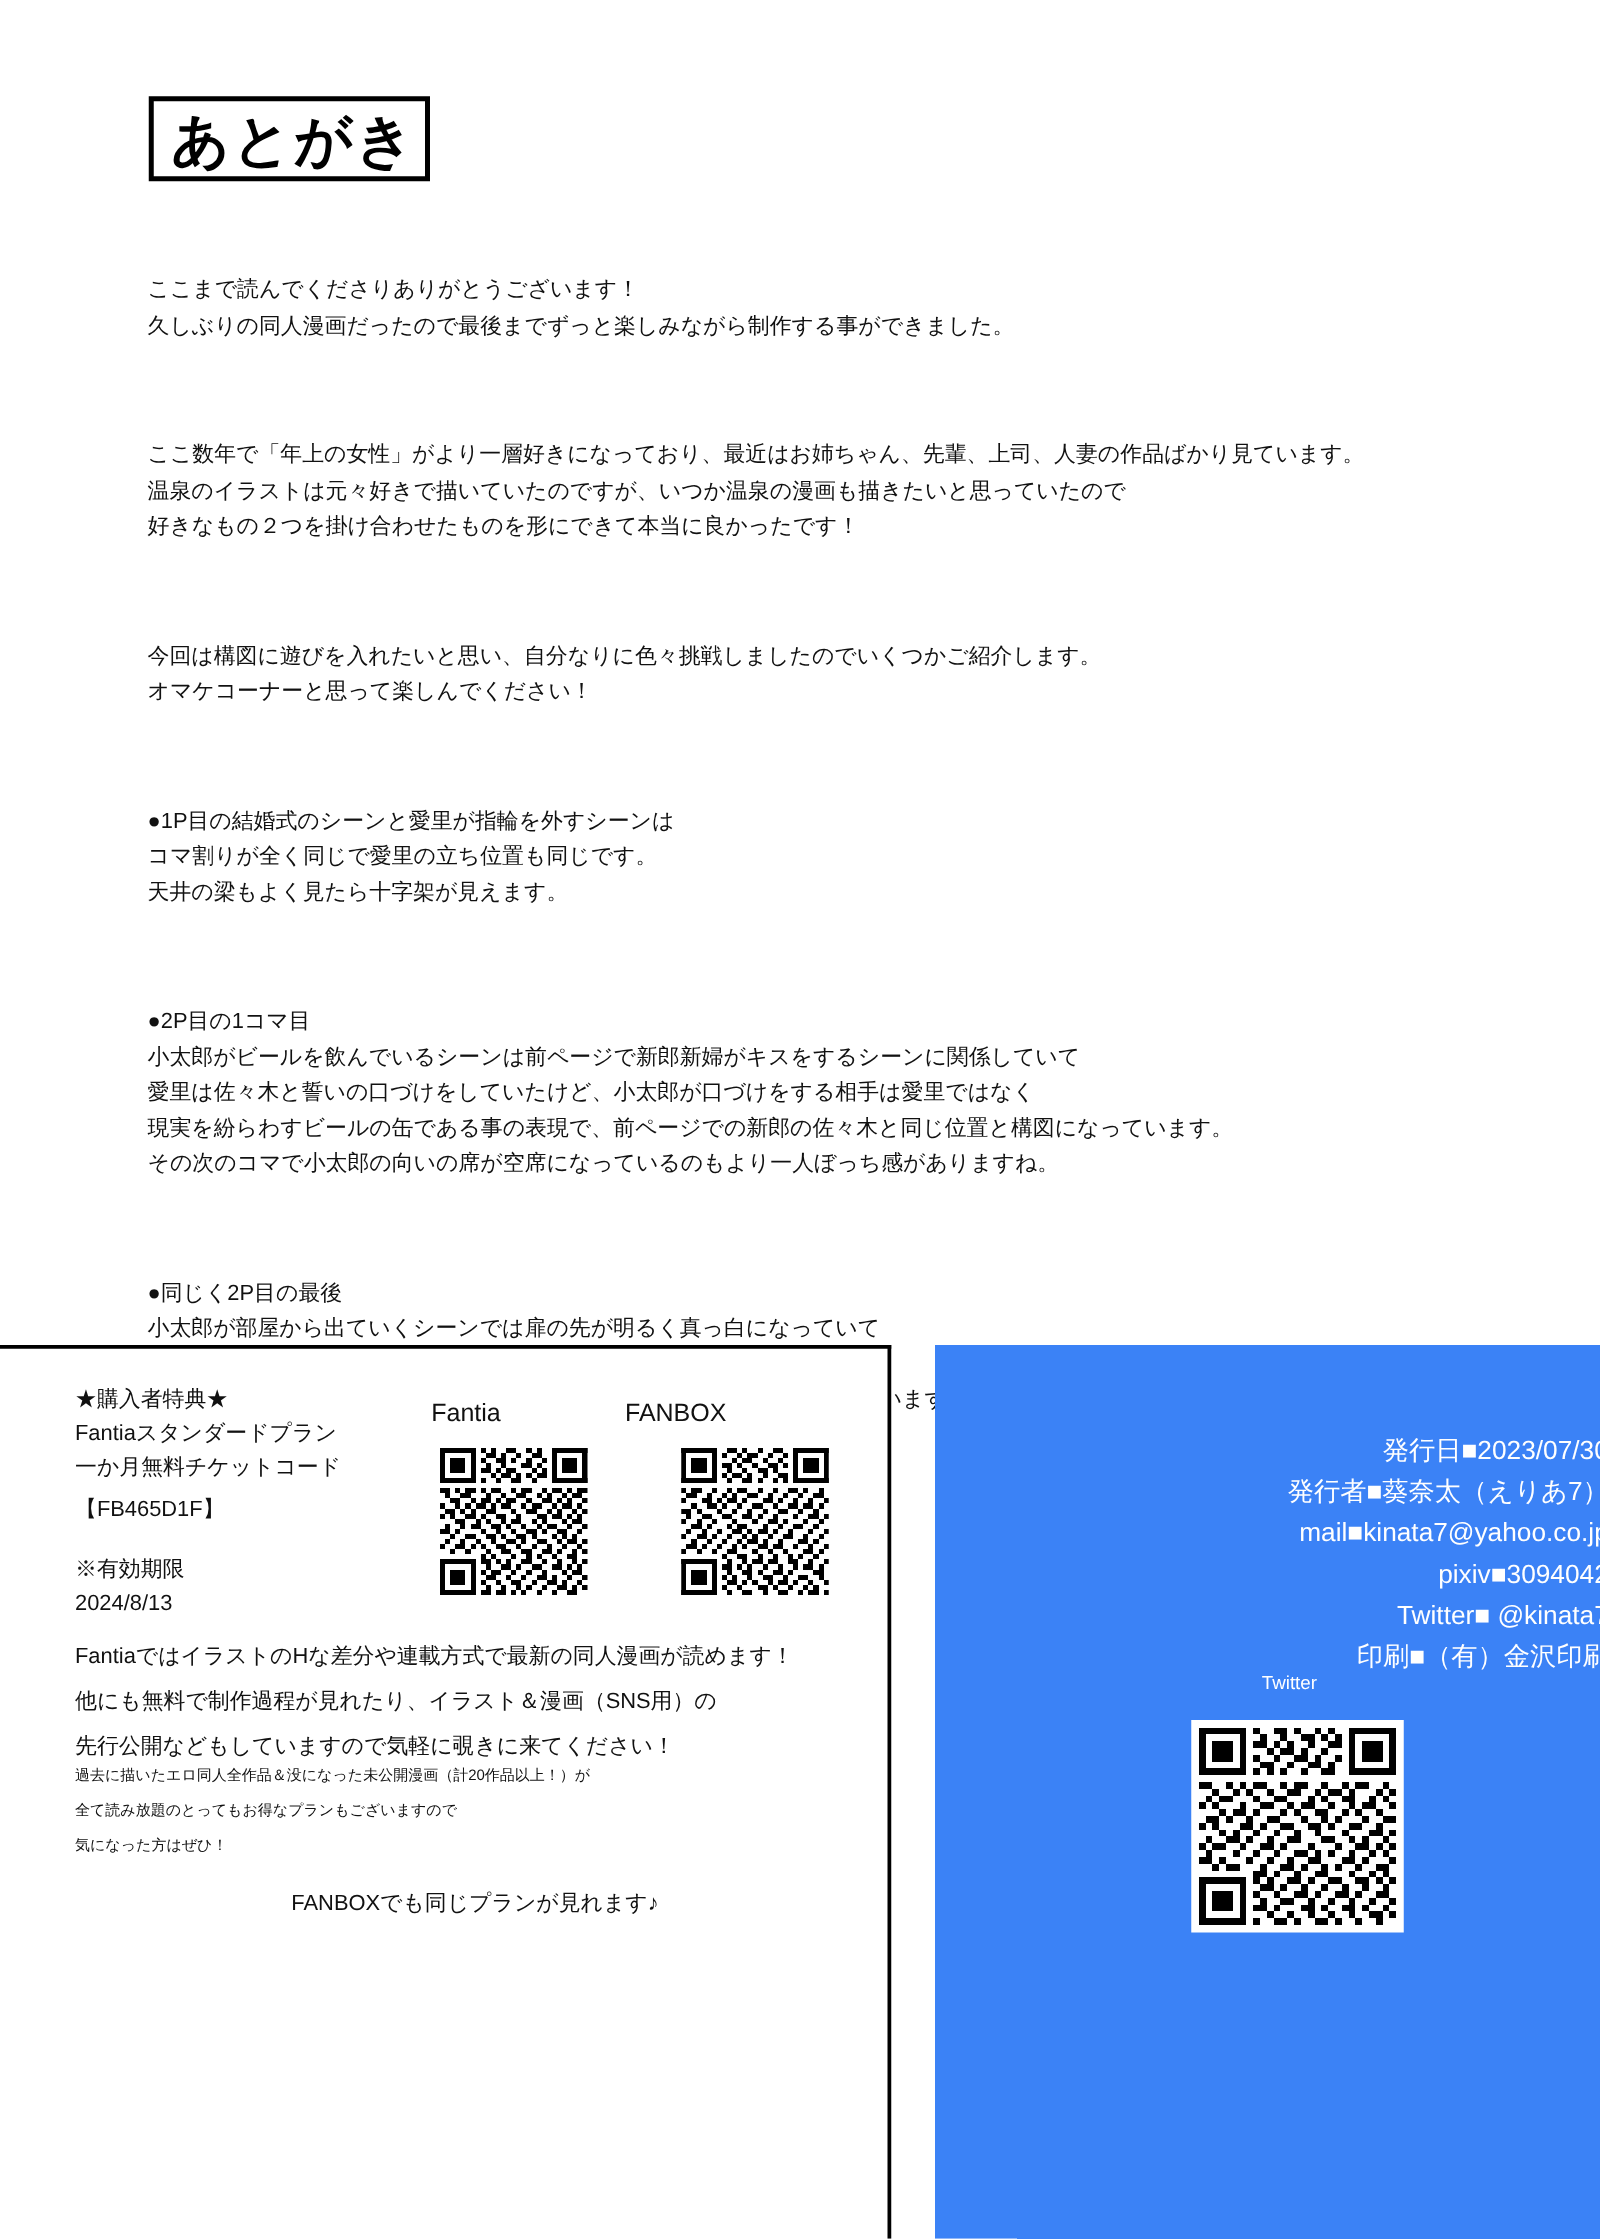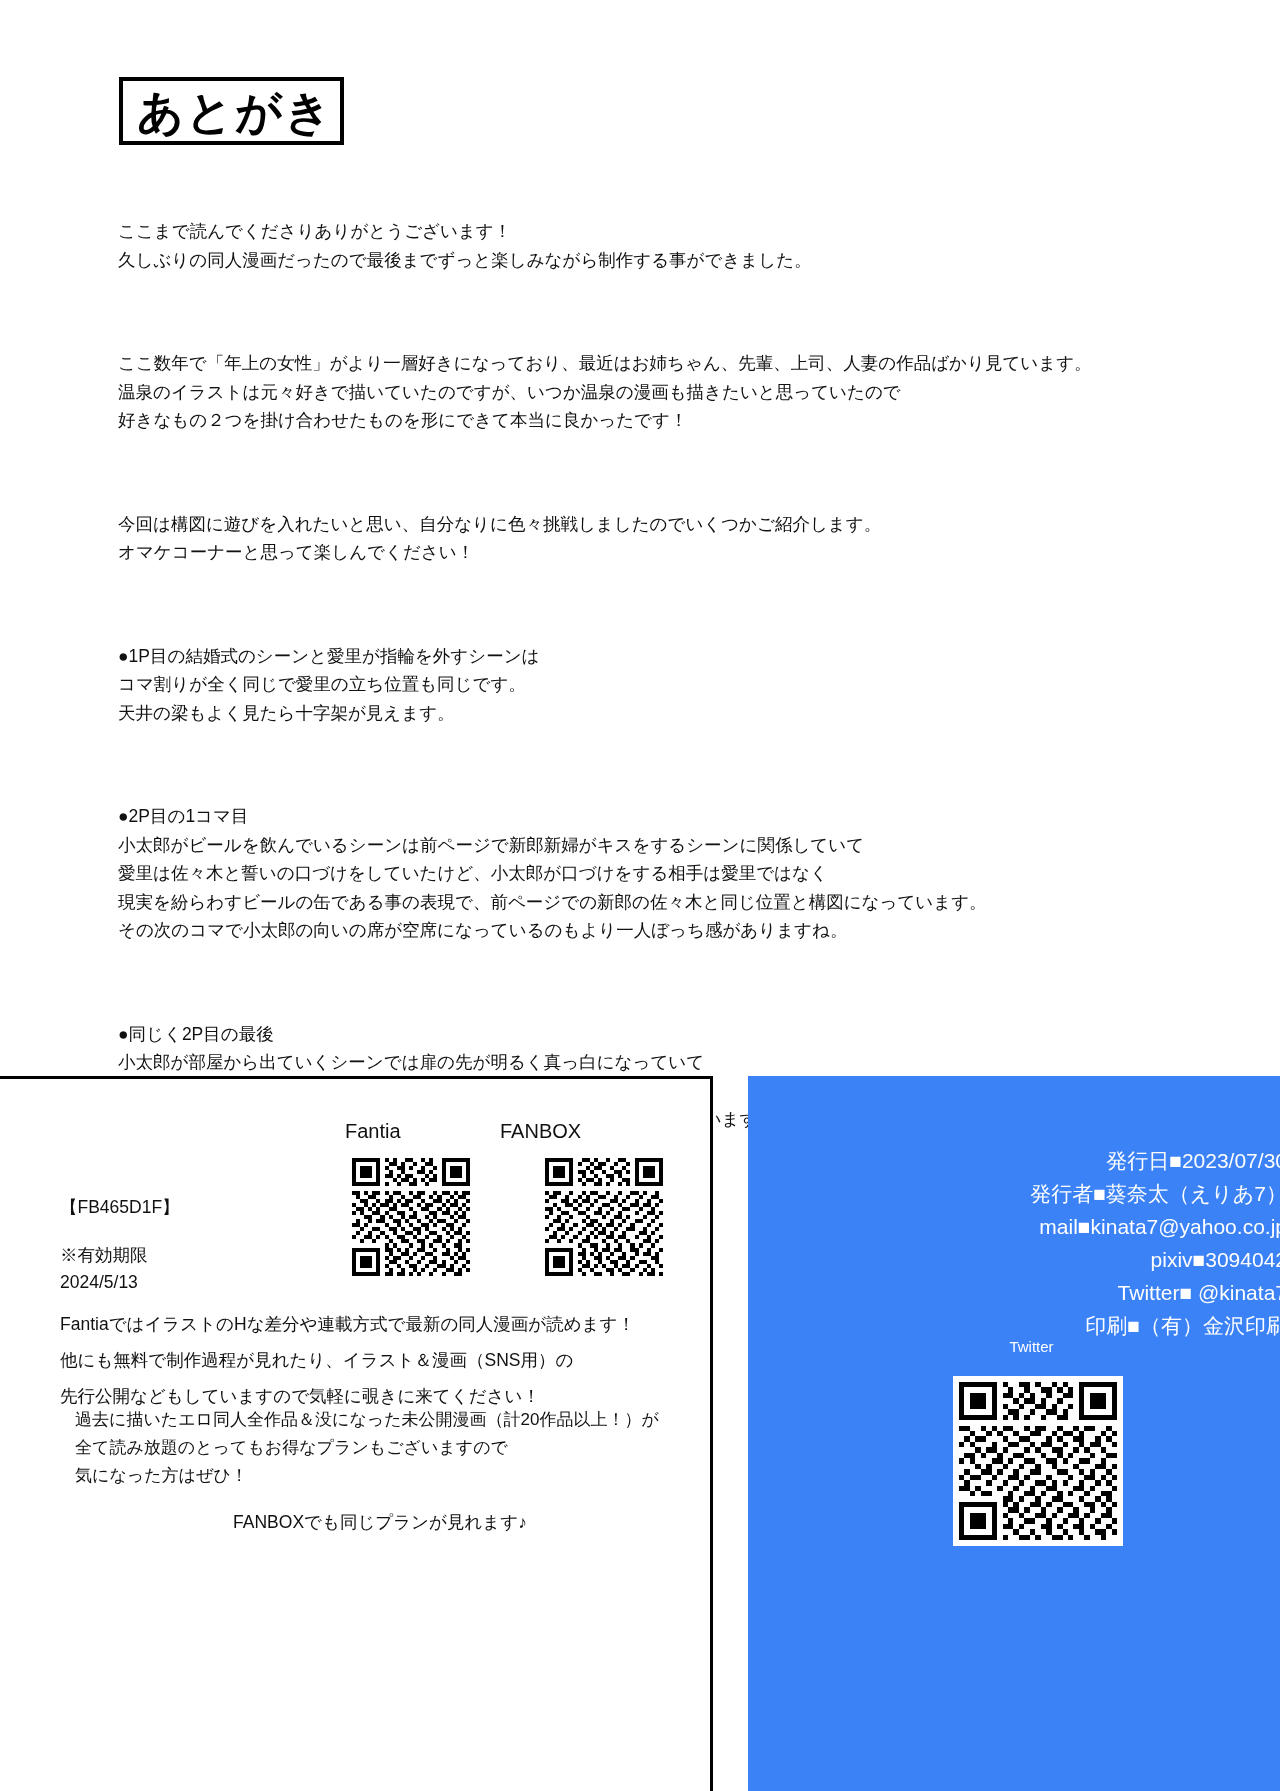--- a/index.html
+++ b/index.html
@@ -128,24 +128,23 @@
     width: 640px;
     font-size: 17.5px;
     line-height: 36px;
     white-space: pre-wrap;
   }
   #bonus-desc2 {
     position: absolute;
     left: 60px;
     top: 330px;
     width: 640px;
-    font-size: 17px;
+    font-size: 12px;
     line-height: 28px;
     white-space: pre-wrap;
-    margin-left: 15px;
   }
   #bonus-desc3 {
     position: absolute;
     left: 60px;
     top: 432px;
     width: 640px;
     font-size: 17.5px;
     line-height: 28px;
     white-space: pre-wrap;
     text-align: center;
@@ -246,23 +245,26 @@
 次回作でまたお会いしましょう！</p>
     <p class="signature">葵奈太（きなた）</p>
   </div>
 </div>
 
 <div id="bottom-band">
 
   <div id="bonus-panel">
     <div id="bonus-panel-border"></div>
 
+    <div id="bonus-head">★購入者特典★
+Fantiaスタンダードプラン
+一か月無料チケットコード</div>
     <div id="bonus-code">【FB465D1F】</div>
     <div id="bonus-expiry">※有効期限
-2024/5/13</div>
+2024/8/13</div>
     <div id="bonus-desc">FantiaではイラストのHな差分や連載方式で最新の同人漫画が読めます！
 他にも無料で制作過程が見れたり、イラスト＆漫画（SNS用）の
 先行公開などもしていますので気軽に覗きに来てください！</div>
     <div id="bonus-desc2">過去に描いたエロ同人全作品＆没になった未公開漫画（計20作品以上！）が
 全て読み放題のとってもお得なプランもございますので
 気になった方はぜひ！</div>
     <div id="bonus-desc3">FANBOXでも同じプランが見れます♪</div>
 
     <div class="qr-label" id="fantia-label">Fantia</div>
     <div class="qr-label" id="fanbox-label">FANBOX</div>

